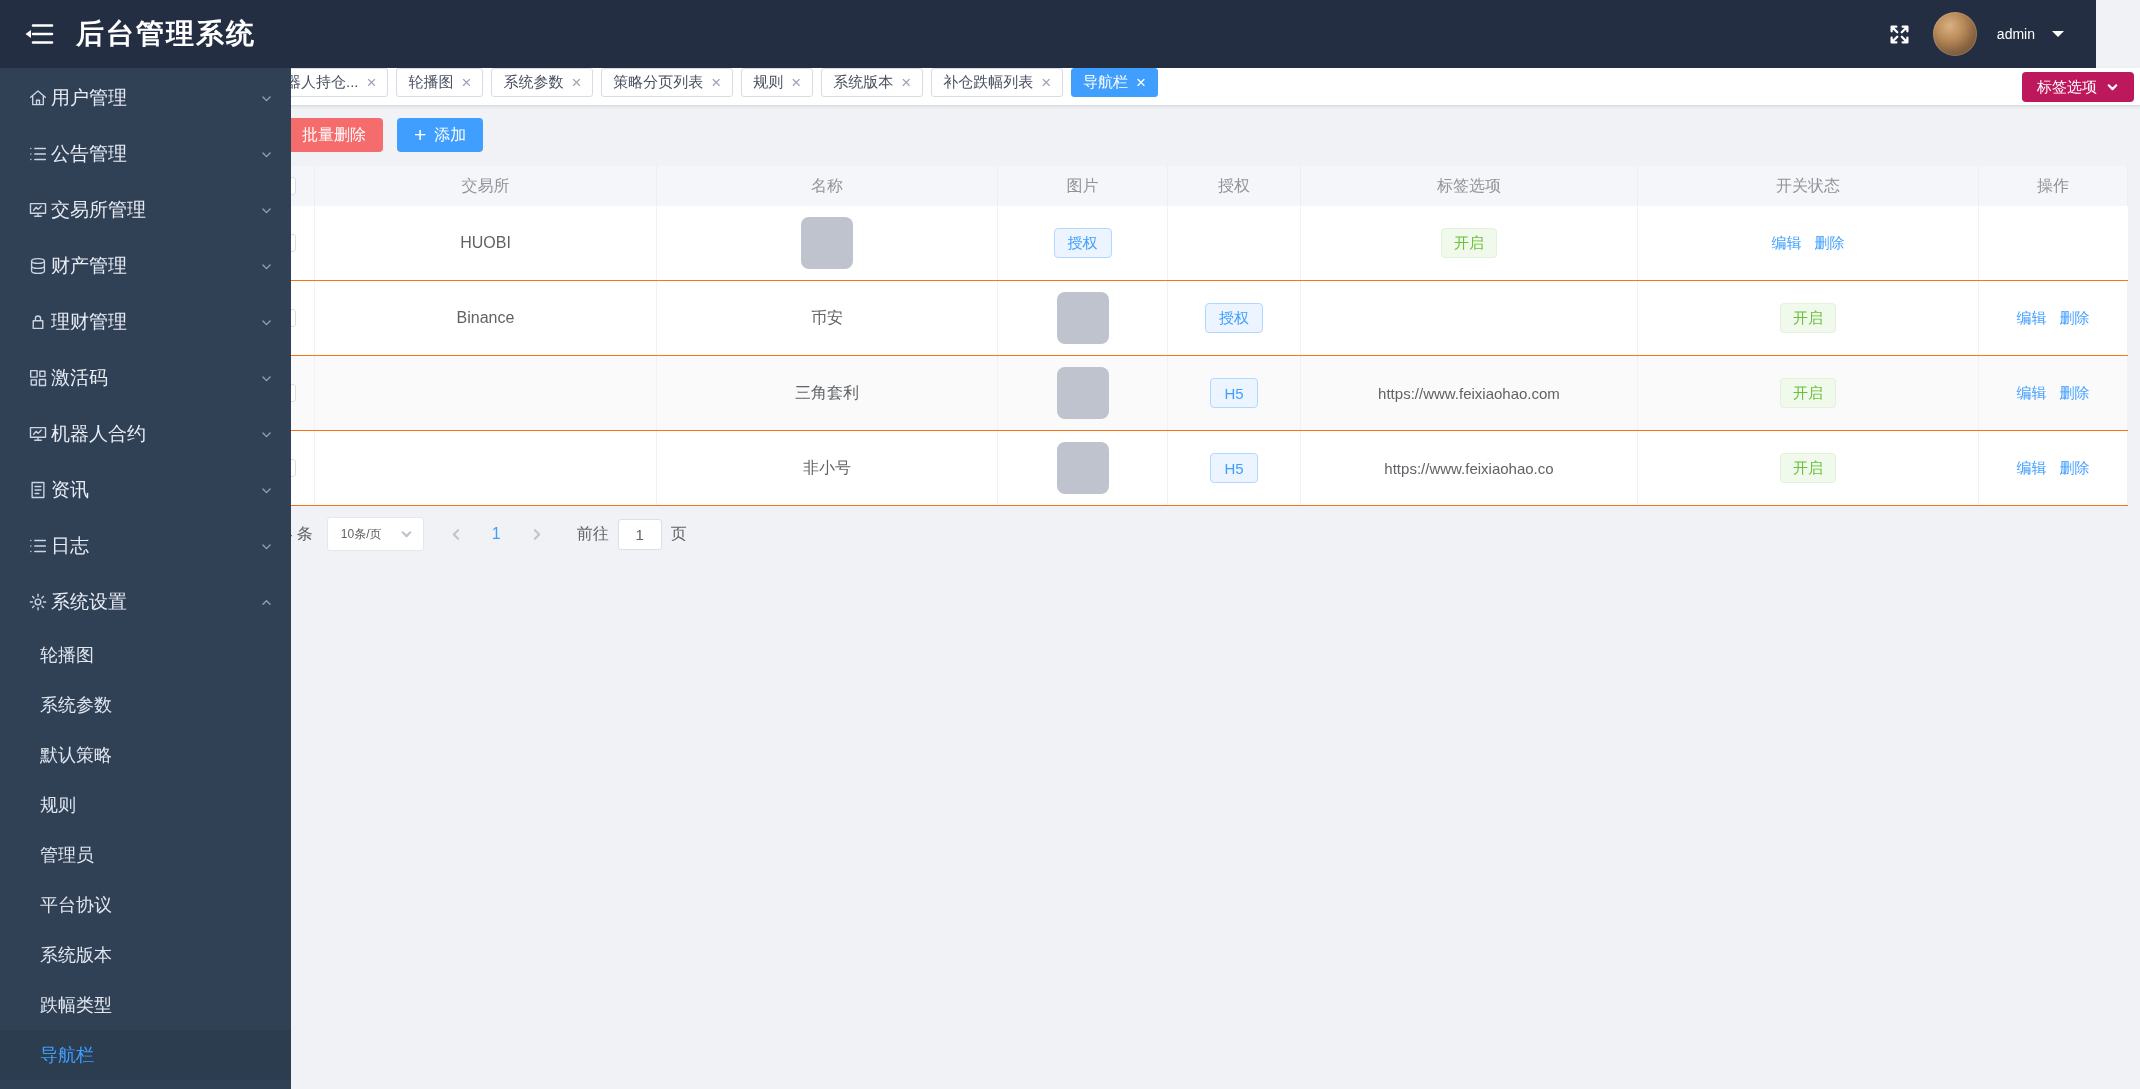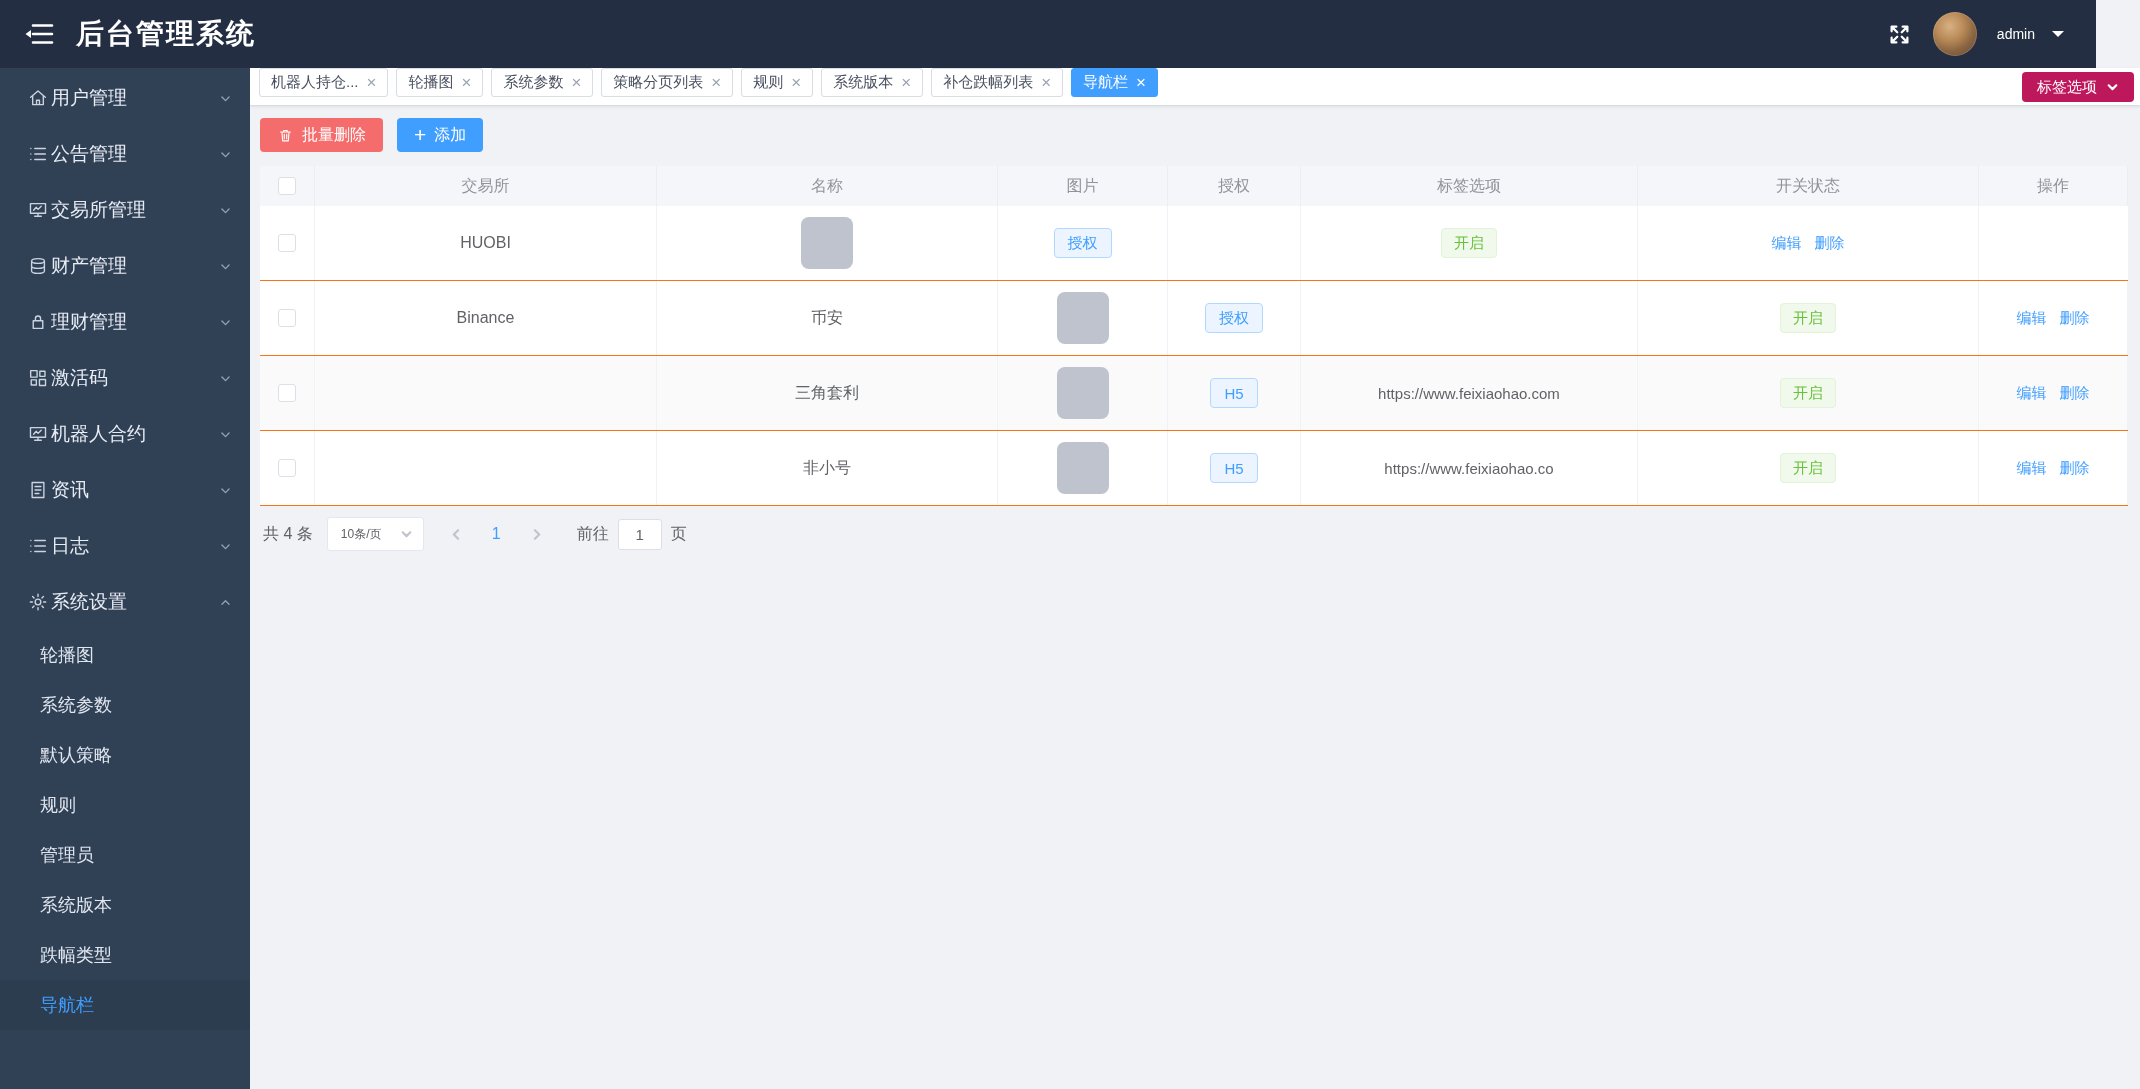--- a/index.html
+++ b/index.html
@@ -18,21 +18,21 @@
   .navbar-right { position:absolute; right:32px; top:0; height:68px; display:flex; align-items:center; gap:20px; }
   .fs-icon { color:#fff; cursor:pointer; }
   .fs-icon svg { width:27px; height:27px; stroke-width:2; }
   .avatar { width:44px; height:44px; border-radius:50%; cursor:pointer;
     background: radial-gradient(circle at 38% 32%, #d8b183 0%, #b98a58 35%, #8a6542 62%, #5f4730 100%);
     box-shadow: inset 0 0 0 1px rgba(255,255,255,.15); }
   .user-menu { display:flex; align-items:center; gap:17px; cursor:pointer; font-size:14px; }
   .caret { width:0; height:0; border:6px solid transparent; border-top-color:#fff; margin-top:6px; }
 
   
-  .sidebar { position:absolute; left:0; top:68px; width:250px; bottom:0; background:#304156; overflow:hidden; z-index:10; }
+  .sidebar { position:absolute; left:0; top:68px; width:291px; bottom:0; background:#304156; overflow:hidden; z-index:10; }
   #side-menu { padding-top:2px; }
   .side-item { height:56px; display:flex; align-items:center; padding:0 16px 0 27px; color:#e8ecf4; font-size:19px; cursor:pointer; }
   .side-item .ico { width:22px; height:22px; margin-right:1px; color:#ccd4e2; flex:none; }
   .side-item .ico svg { width:22px; height:22px; stroke-width:1.5; }
   .side-item .lbl { flex:1; margin-left:1px; }
   .side-item .chev { color:#93a0b5; }
   .side-item .chev svg { width:17px; height:17px; stroke-width:1.9; }
   .sub-item { height:50px; line-height:50px; padding-left:40px; font-size:18px; color:#e0e6f0; cursor:pointer; }
   .sub-item.active { color:#409eff; background:rgba(0,0,0,.06); }
 
@@ -238,20 +238,21 @@
             <path d="M7 14.5l5-5 5 5"></path>
           </svg>
         </span>
       </div>
       <div class="side-sub">
         <div class="sub-item">轮播图</div>
         <div class="sub-item">系统参数</div>
         <div class="sub-item">默认策略</div>
         <div class="sub-item">规则</div>
         <div class="sub-item">管理员</div>
+        <div class="sub-item">平台协议</div>
         <div class="sub-item">系统版本</div>
         <div class="sub-item">跌幅类型</div>
         <div class="sub-item active">导航栏</div>
       </div>
     </nav>
 </div>
 
 <div class="main">
 
   <div class="tagsbar">

